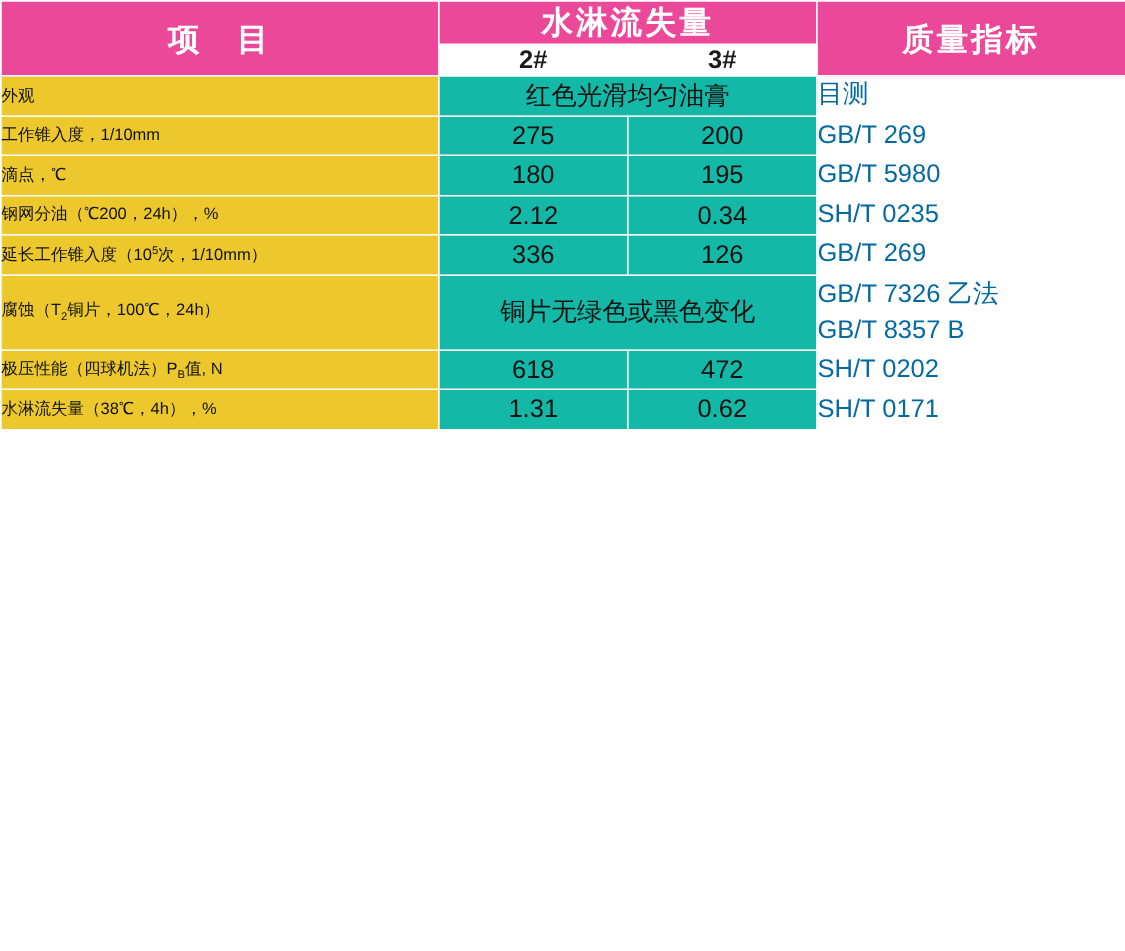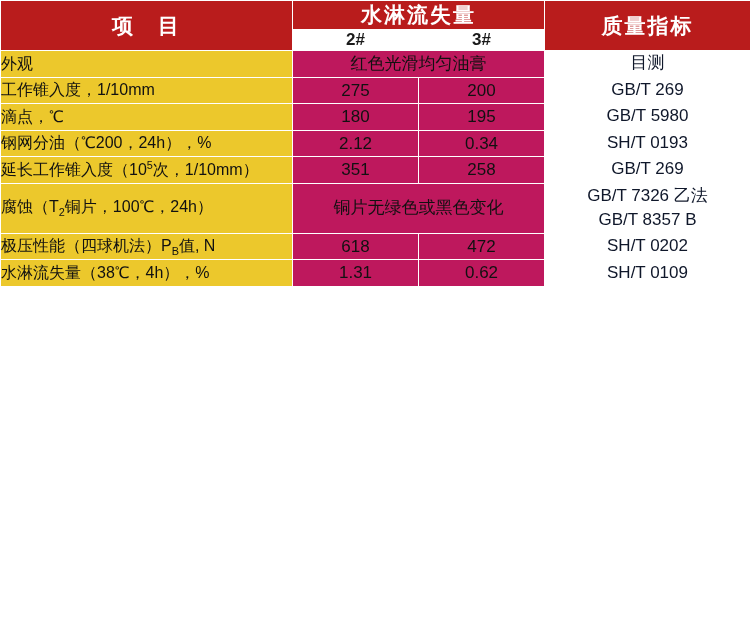--- a/index.html
+++ b/index.html
@@ -18,65 +18,65 @@
     border-collapse: collapse;
     table-layout: fixed;
   }
   table.spec td, table.spec th {
     border: 1px solid #ffffff;
     padding: 0;
     margin: 0;
   }
   
   .hdr-red {
-    background: #b91c1c;
+    background: #ec4899;
     color: #ffffff;
     font-weight: bold;
     font-size: 21px;
     text-align: center;
     vertical-align: middle;
     letter-spacing: 2px;
   }
   .hdr-sub {
     background: #ffffff;
     color: #1a1a1a;
     font-size: 17px;
     text-align: center;
     vertical-align: middle;
     border: 1px solid #d6131a;
   }
   
   .item-cell {
     background: #ecc82c;
     color: #111111;
-    font-size: 16px;
+    font-size: 11px;
     text-align: left;
     vertical-align: middle;
     padding: 6px 10px 6px 12px;
     line-height: 1.5;
     border-right: 1px solid #ffffff;
     border-bottom: 1px solid #ffffff;
     border-top: 1px solid #ffffff;
     border-left: none;
   }
   .val-cell {
-    background: #be185d;
+    background: #14b8a6;
     color: #111111;
     font-size: 17px;
     text-align: center;
     vertical-align: middle;
     border: 1px solid #d6131a;
     padding: 6px 4px;
     line-height: 1.5;
   }
   .method-cell {
     background: #ffffff;
-    color: #0f172a;
+    color: #0369a1;
     font-size: 17px;
-    text-align: center;
+    text-align: left;
     vertical-align: middle;
     border: 1px solid #d6131a;
     padding: 6px 4px 6px 12px;
     line-height: 1.45;
   }
   .col-item { width: 292px; }
   .col-2h   { width: 126px; }
   .col-3h   { width: 126px; }
   .col-meth { width: 206px; }
 
@@ -135,29 +135,29 @@
         <span class="method-line">GB/T 5980</span>
         <span class="method-line"></span>
       </td>
     </tr>
 
     <tr>
       <td class="item-cell">钢网分油（℃200，24h），%</td>
       <td class="val-cell">2.12</td>
       <td class="val-cell">0.34</td>
       <td class="method-cell">
-        <span class="method-line">SH/T 0193</span>
+        <span class="method-line">SH/T 0235</span>
         <span class="method-line"></span>
       </td>
     </tr>
 
     <tr>
       <td class="item-cell">延长工作锥入度（10<sup>5</sup>次，1/10mm）</td>
-      <td class="val-cell">351</td>
-      <td class="val-cell">258</td>
+      <td class="val-cell">336</td>
+      <td class="val-cell">126</td>
       <td class="method-cell">
         <span class="method-line">GB/T 269</span>
         <span class="method-line"></span>
       </td>
     </tr>
 
     <tr>
       <td class="item-cell">腐蚀（T<sub>2</sub>铜片，100℃，24h）</td>
       <td class="val-cell" colspan="2">铜片无绿色或黑色变化</td>
       <td class="method-cell">
@@ -174,19 +174,19 @@
         <span class="method-line">SH/T 0202</span>
         <span class="method-line"></span>
       </td>
     </tr>
 
     <tr>
       <td class="item-cell">水淋流失量（38℃，4h），%</td>
       <td class="val-cell">1.31</td>
       <td class="val-cell">0.62</td>
       <td class="method-cell">
-        <span class="method-line">SH/T 0109</span>
+        <span class="method-line">SH/T 0171</span>
         <span class="method-line"></span>
       </td>
     </tr>
 
   </tbody>
 </table>
 
 </body></html>

